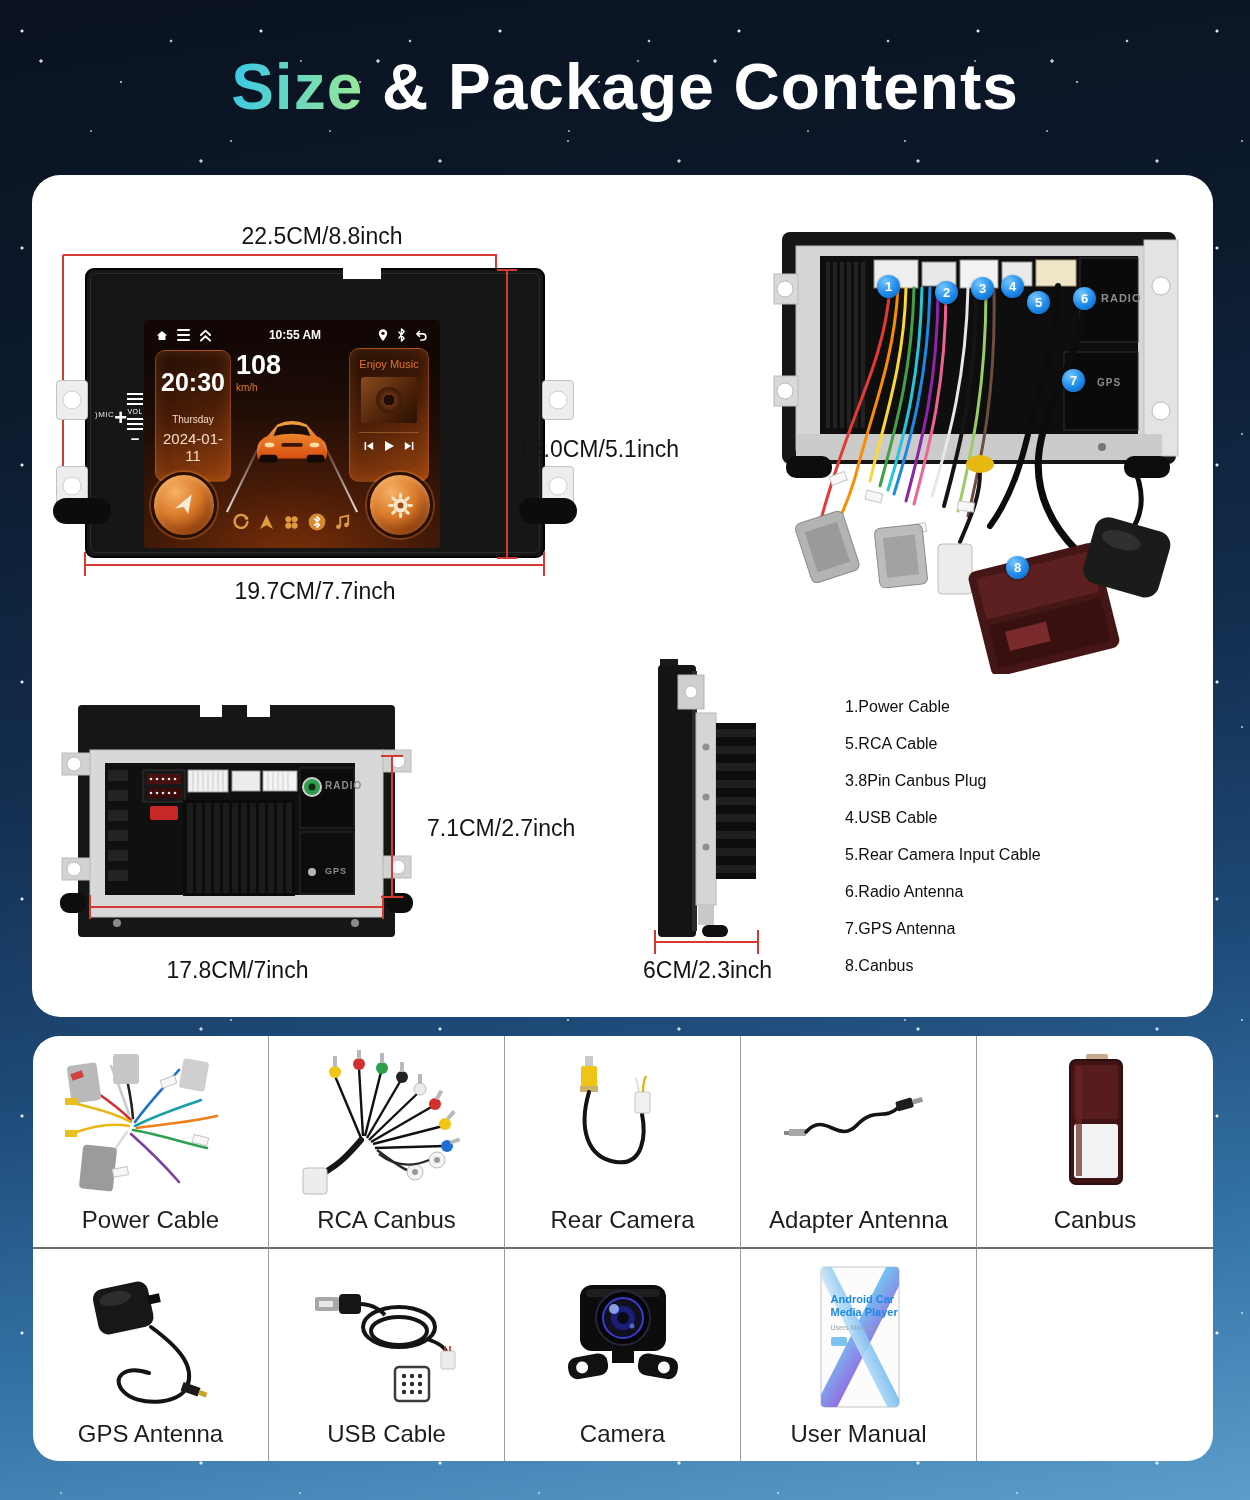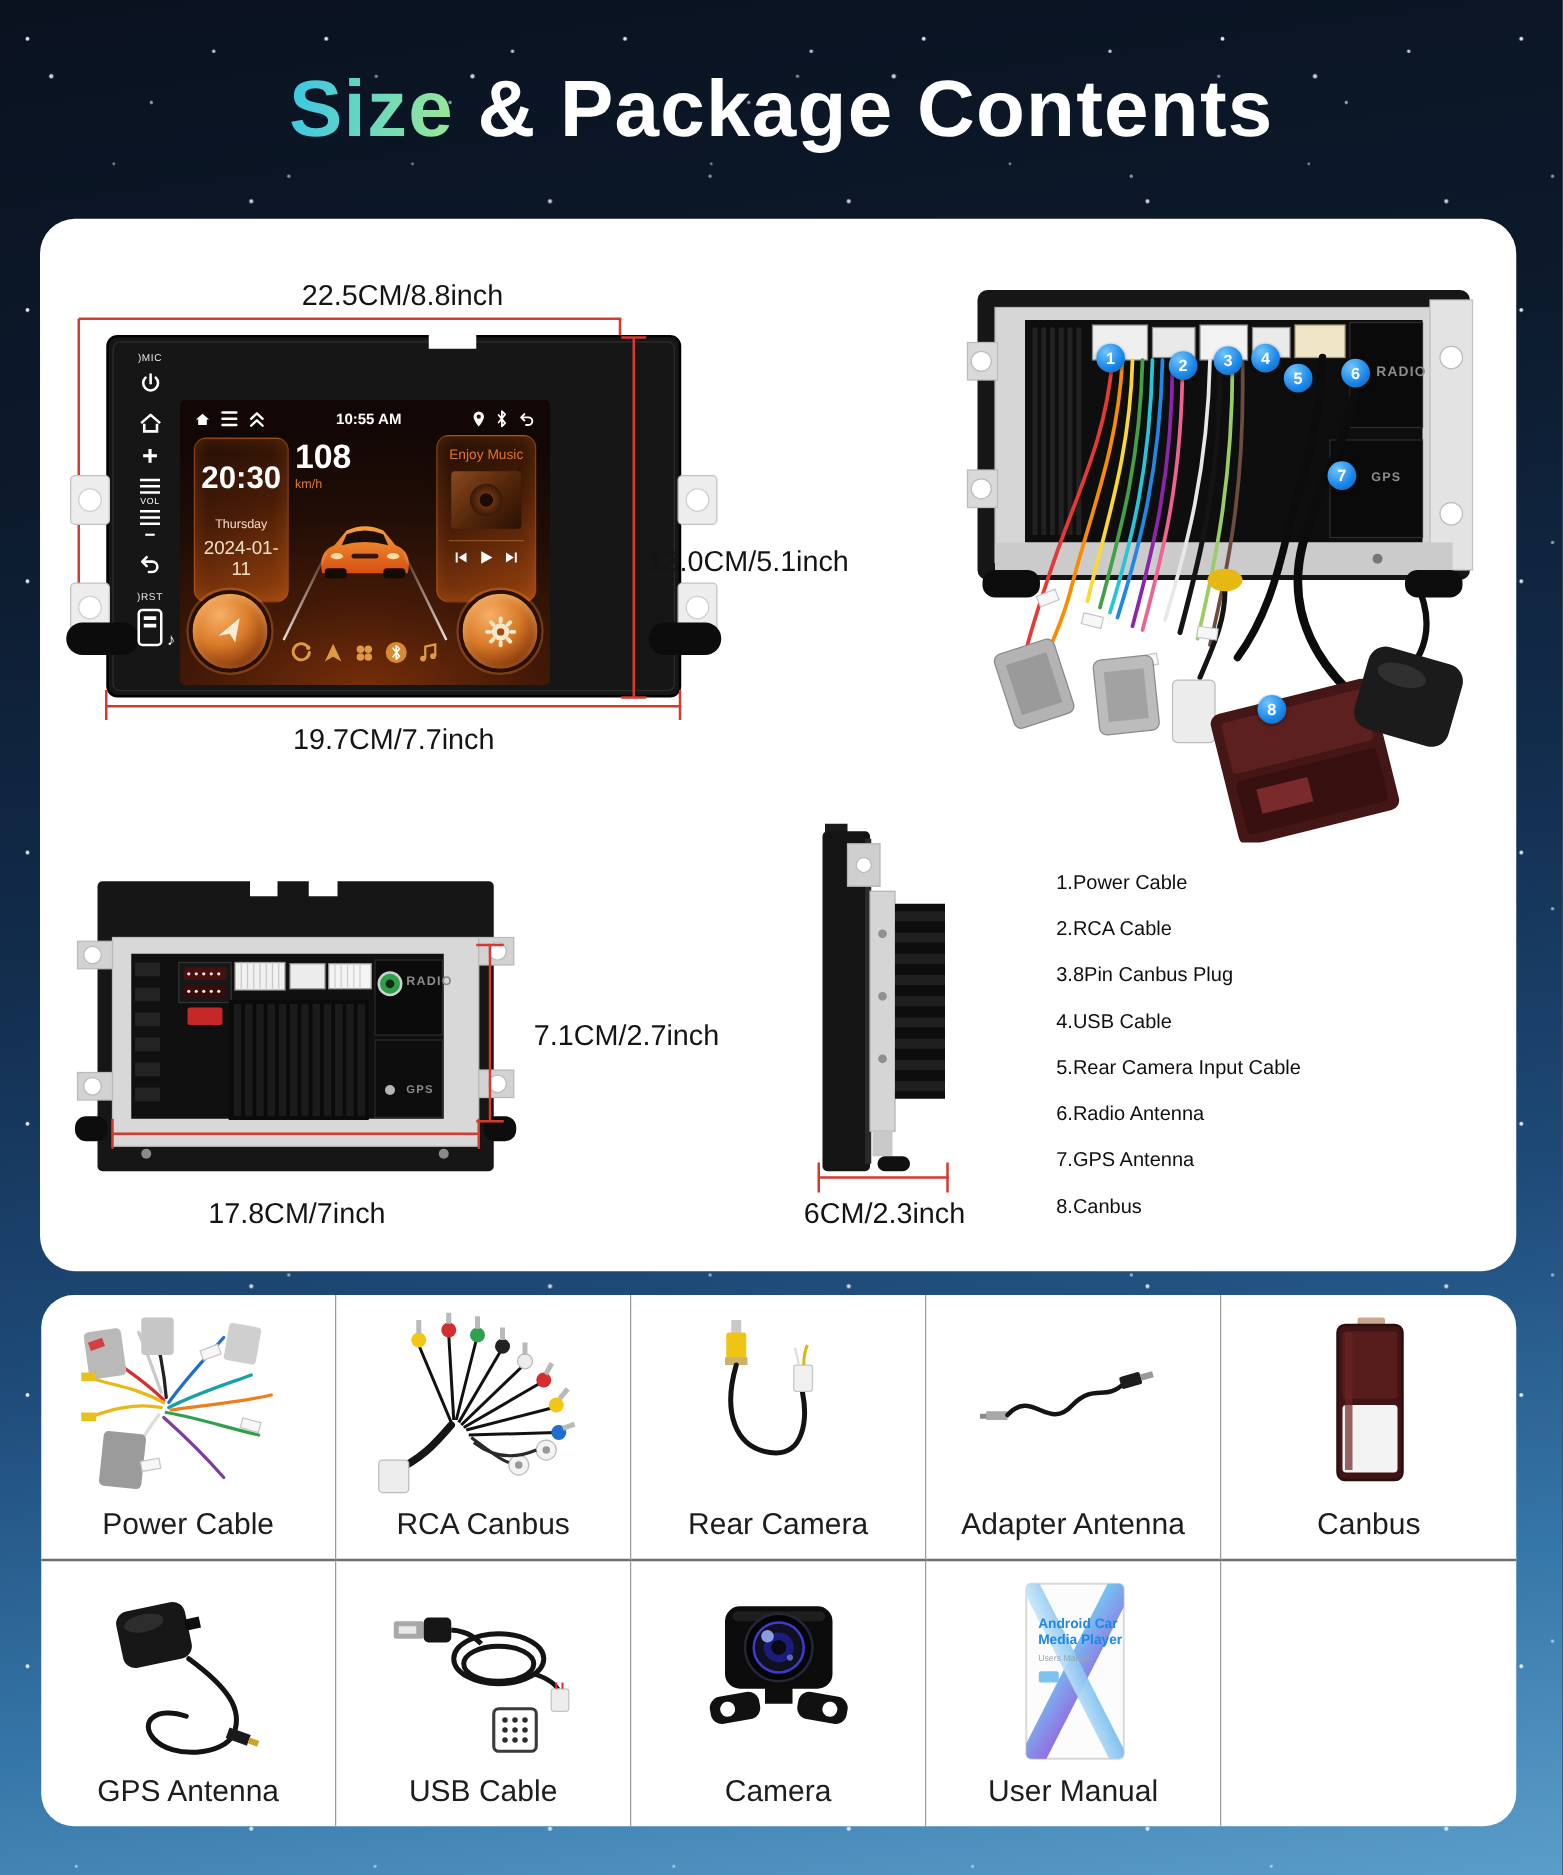--- a/index.html
+++ b/index.html
@@ -53,21 +53,21 @@
   .tab { position:absolute; width:32px; height:40px; background:#ededed; border:1px solid #c2c2c2; border-radius:4px; }
   .tab::after { content:""; position:absolute; left:50%; top:50%; width:17px; height:17px;
     transform:translate(-50%,-50%); background:#fff; border:1px solid #cfcfcf; border-radius:50%; }
   .tab.l1 { left:-31px; top:110px; } .tab.l2 { left:-31px; top:196px; }
   .tab.r1 { right:-31px; top:110px; } .tab.r2 { right:-31px; top:196px; }
   .notch { position:absolute; top:-4px; left:256px; width:38px; height:13px; background:#fff; }
   .knob { position:absolute; top:228px; width:58px; height:26px; background:#0c0c0c; border-radius:13px; }
   .knob.l { left:-34px; } .knob.r { right:-34px; }
 
   .bezel { position:absolute; left:8px; top:12px; width:50px; height:264px;
-    display:flex; flex-direction:column; align-items:center; color:#fff; }
+    display:flex; flex-direction:row; align-items:center; color:#fff; }
   .tiny-lbl { font-size:8px; letter-spacing:.5px; color:#e8e8e8; }
   .bezel .i-power { margin-top:7px; } .bezel .i-home { margin-top:15px; }
   .plus-lbl { margin-top:8px; font-size:22px; font-weight:bold; line-height:20px; }
   .volblk { margin-top:5px; display:flex; flex-direction:column; align-items:center; }
   .volblk .bar { width:16px; height:2px; background:#fff; margin-top:3px; }
   .vol-lbl { font-size:7px; margin-top:3px; letter-spacing:.5px; }
   .minus-lbl { font-size:15px; font-weight:bold; margin-top:4px; line-height:10px; }
   .bezel .i-undo { margin-top:10px; } .rst-lbl { margin-top:14px; }
   .usb { position:relative; margin-top:5px; width:20px; height:30px; border:2px solid #fff; border-radius:4px; }
   .usb::before { content:""; position:absolute; left:3px; top:4px; width:10px; height:3px; background:#fff; }
@@ -514,21 +514,21 @@
     <rect x="50" y="250" width="16" height="20" fill="#c9c9c9"></rect>
     <rect x="54" y="270" width="26" height="12" rx="6" fill="#101010"></rect>
   </svg>
   <div class="dl" style="left:655px;top:941px;width:104px;height:2px;"></div>
   <div class="dl" style="left:654px;top:930px;width:2px;height:24px;"></div>
   <div class="dl" style="left:757px;top:930px;width:2px;height:24px;"></div>
   <div class="dim-label c" style="left:643px;top:957px;width:128px;">6CM/2.3inch</div>
 
   <ul class="parts-list">
     <li>1.Power Cable</li>
-    <li>2.RCA Cable</li>
+    <li>5.RCA Cable</li>
     <li>3.8Pin Canbus Plug</li>
     <li>4.USB Cable</li>
     <li>5.Rear Camera Input Cable</li>
     <li>6.Radio Antenna</li>
     <li>7.GPS Antenna</li>
     <li>8.Canbus</li>
   </ul>
 
   <section class="panel grid-panel">
     <div class="cell">

